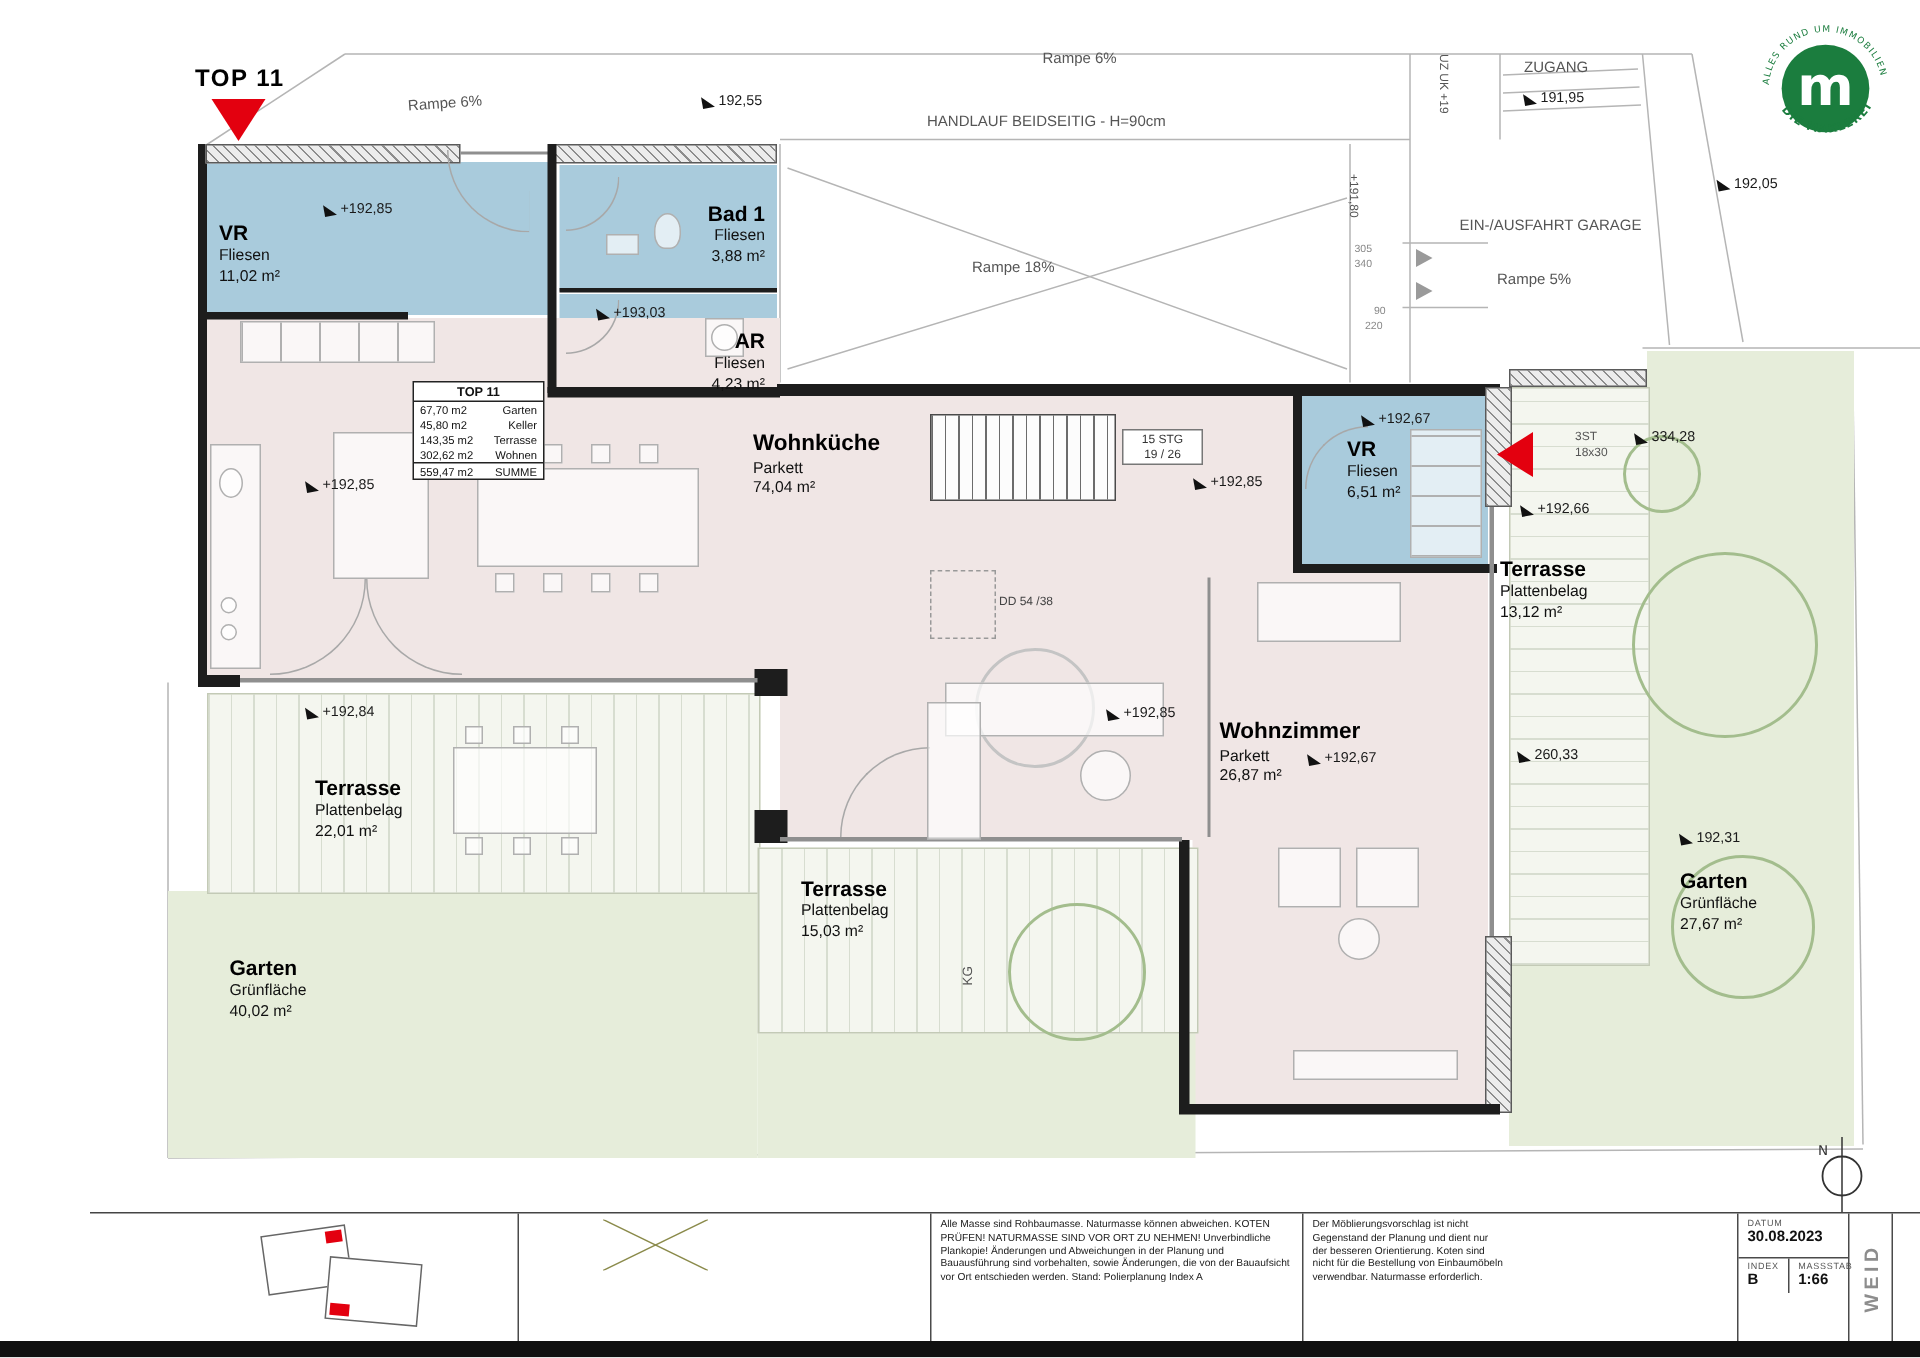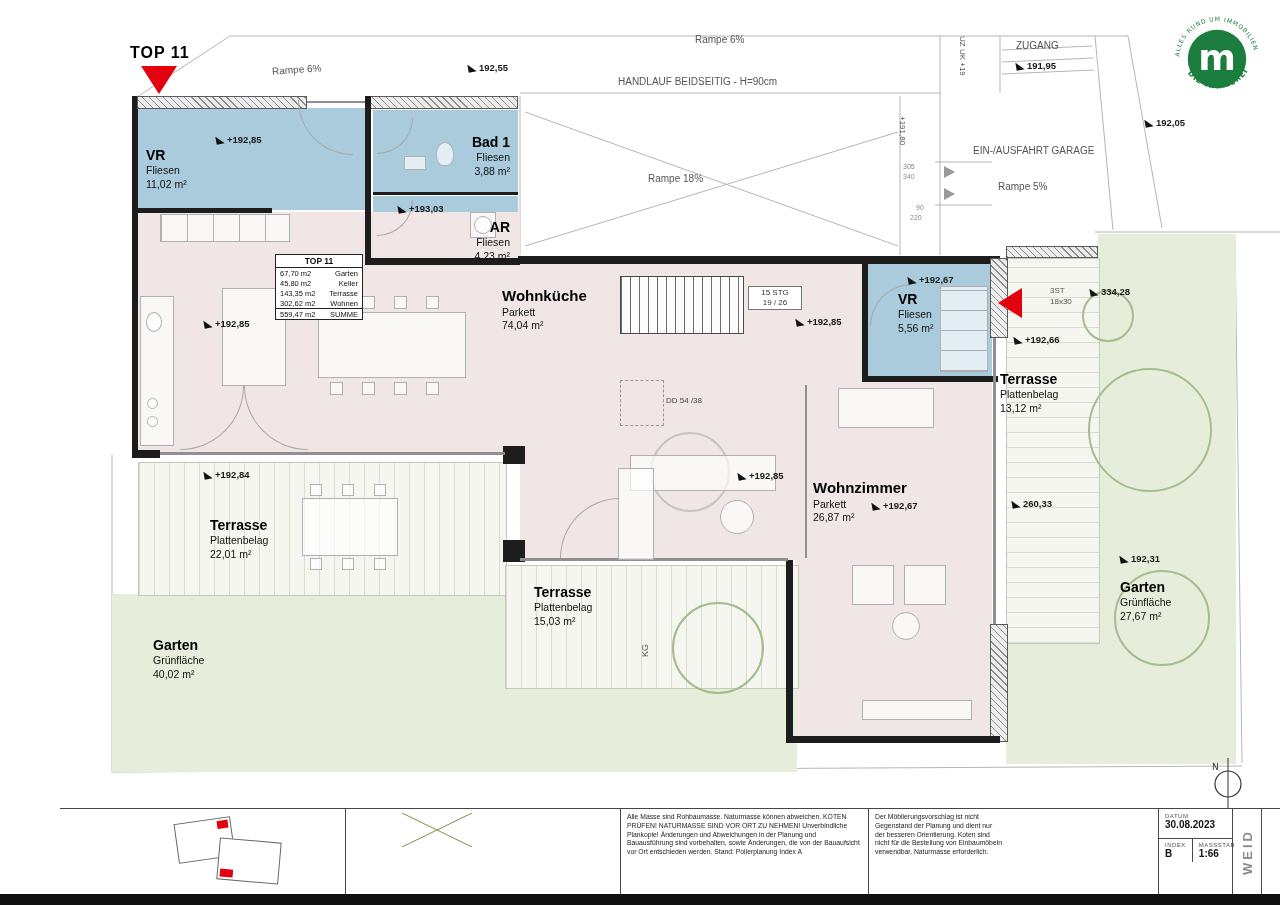--- a/index.html
+++ b/index.html
@@ -25,21 +25,21 @@
   .treegray{border-color:#c4c4c4;}
   .arc{box-sizing:border-box;background:transparent;}
   
   .rlabel{line-height:1.3;}
   .lbl-name{font-weight:bold;font-size:14px;color:#000;}
   .lbl-name.big{font-size:15px;}
   .lbl-fin{font-size:10.5px;color:#111;}
   .lbl-area{font-size:10.5px;color:#111;}
   .small{font-size:10px;color:#555;}
   .tiny{font-size:7px;color:#888;}
-  .lvl{display:flex;align-items:center;gap:3px;font-size:9.5px;font-weight:700;color:#1a1a1a;white-space:nowrap;}
+  .lvl{display:flex;align-items:center;gap:3px;font-size:9.5px;font-weight:400;color:#1a1a1a;white-space:nowrap;}
   .flag{width:0;height:0;border-left:8px solid #111;border-top:8px solid transparent;transform:rotate(-10deg);}
   .vtext{writing-mode:vertical-rl;}
   .toplabel{font-size:16px;font-weight:bold;letter-spacing:1px;color:#000;}
   
   .red-down{width:0;height:0;border-left:18px solid transparent;border-right:18px solid transparent;border-top:28px solid #e3000f;}
   .red-left{width:0;height:0;border-top:15px solid transparent;border-bottom:15px solid transparent;border-right:24px solid #e3000f;}
   .gray-right{width:0;height:0;border-top:6px solid transparent;border-bottom:6px solid transparent;border-left:11px solid #9a9a9a;}
   
   .atable{background:#fff;border:1px solid #222;font-size:7.5px;color:#111;box-sizing:border-box;}
   .atable .t{font-weight:bold;text-align:center;font-size:8.5px;border-bottom:1px solid #222;padding:1px 2px;}
@@ -254,21 +254,21 @@
       <span>+192,85</span>
     </div>
   <div class="abs lvl" style="left:796px;top:316px">
       <span class="flag"></span>
       <span>+192,85</span>
     </div>
 
   <div class="abs rlabel" style="left:898px;top:290px">
     <div class="lbl-name">VR</div>
     <div class="lbl-fin">Fliesen</div>
-    <div class="lbl-area">5,56 m²</div>
+    <div class="lbl-area">6,51 m²</div>
   </div>
   <div class="abs lvl" style="left:908px;top:274px">
       <span class="flag"></span>
       <span>+192,67</span>
     </div>
   <div class="abs tiny" style="left:1050px;top:286px;font-size:8px;color:#555">3ST</div>
   <div class="abs tiny" style="left:1050px;top:297px;font-size:8px;color:#555">18x30</div>
   <div class="abs lvl" style="left:1090px;top:286px">
       <span class="flag"></span>
       <span>334,28</span>

